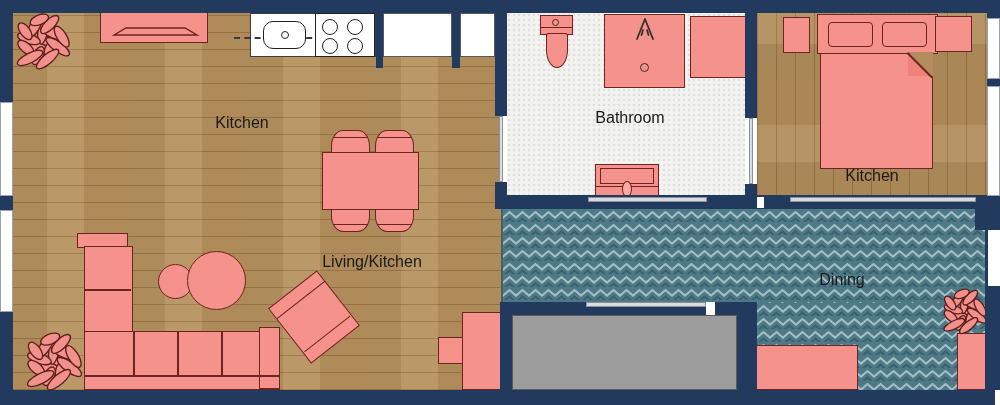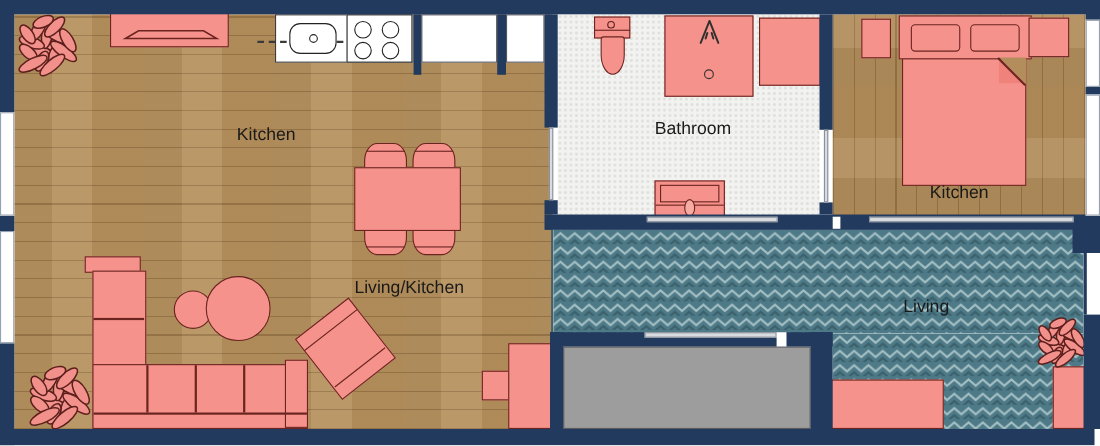--- a/index.html
+++ b/index.html
@@ -229,15 +229,15 @@
   <div class="abs wall" style="left:500px;top:302px;width:257px;height:13px;z-index:7"></div>
   <div class="abs wall" style="left:500px;top:302px;width:12px;height:88px;z-index:7"></div>
   <div class="abs wall" style="left:737px;top:302px;width:20px;height:88px;z-index:7"></div>
   <div class="abs slider" style="left:586px;top:302px;width:120px;height:5px;z-index:8"></div>
   <div class="abs" style="left:706px;top:302px;width:9px;height:13px;background:#fff;z-index:8"></div>
 
   <div class="abs label" style="left:182px;top:113px;width:120px;z-index:9">Kitchen</div>
   <div class="abs label" style="left:297px;top:252px;width:150px;z-index:9">Living/Kitchen</div>
   <div class="abs label" style="left:570px;top:108px;width:120px;z-index:9">Bathroom</div>
   <div class="abs label" style="left:812px;top:166px;width:120px;z-index:9">Kitchen</div>
-  <div class="abs label" style="left:792px;top:270px;width:100px;z-index:9">Living</div>
+  <div class="abs label" style="left:792px;top:270px;width:100px;z-index:9">Dining</div>
 
 </div>
 
 </body></html>

